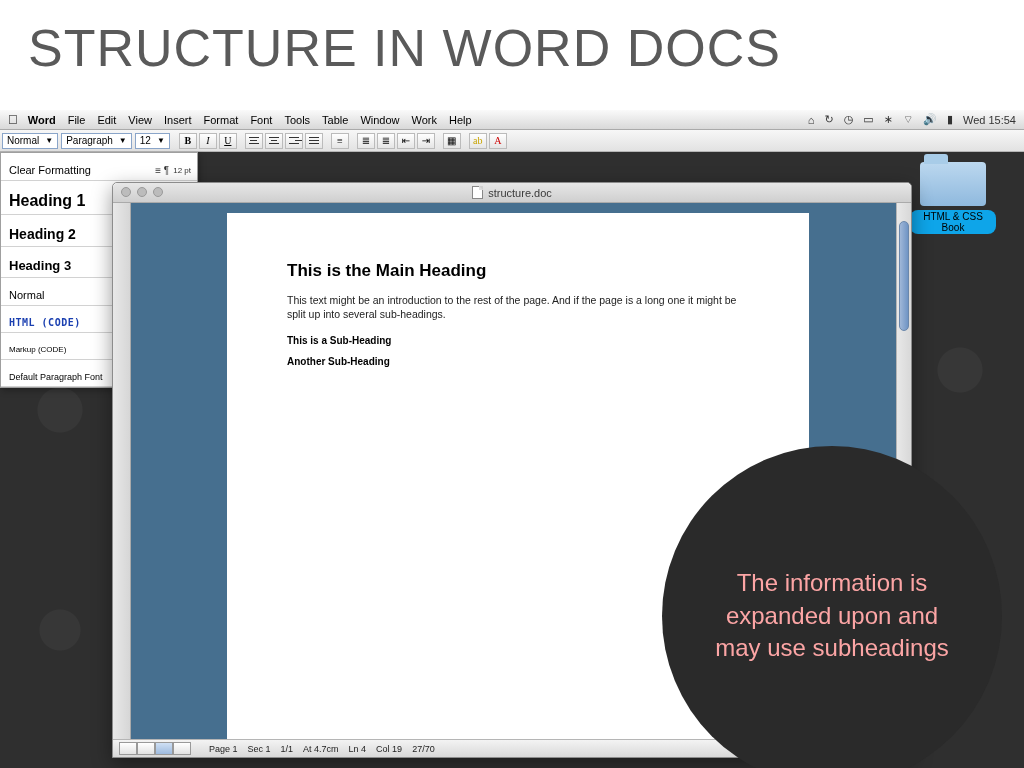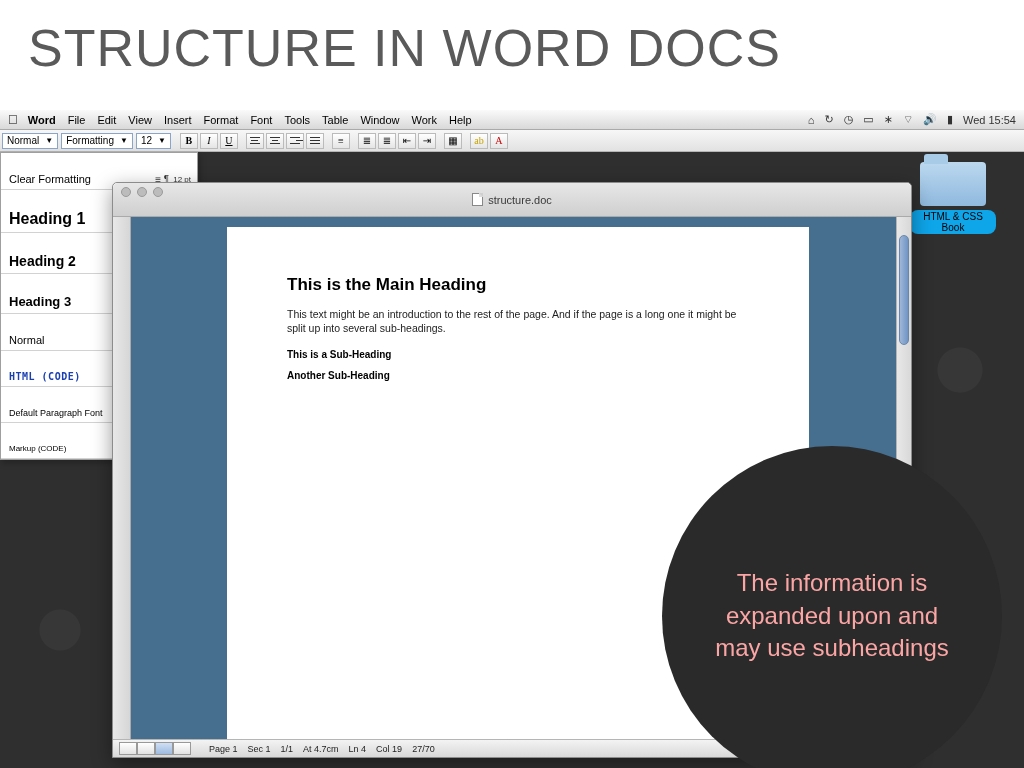--- a/index.html
+++ b/index.html
@@ -30,41 +30,41 @@
   .tb-btn { width:18px; height:16px; border:1px solid #bbb; background:linear-gradient(#fff,#e5e5e5); margin-right:2px; display:flex; align-items:center; justify-content:center; font-size:10px; font-family: "Times New Roman", serif; }
   .tb-sep { width:6px; }
   .tb-btn.bold { font-weight:bold; }
   .tb-btn.ital { font-style:italic; }
   .tb-btn.und { text-decoration:underline; }
   .tb-align { width:18px; height:16px; border:1px solid #bbb; background:linear-gradient(#fff,#e5e5e5); margin-right:2px; display:flex; flex-direction:column; justify-content:center; align-items:center; gap:2px; }
   .tb-align span { display:block; height:1px; background:#333; }
 
   
   .styles-panel { position:absolute; top:42px; left:0; width:198px; background:#fff; border:1px solid #9f9f9f; box-shadow:2px 3px 6px rgba(0,0,0,0.25); font-size:11px; }
-  .style-row { display:flex; align-items:center; justify-content:space-between; border-bottom:1px solid #d2d2d2; padding:20px 6px 4px 8px; min-height:24px; }
+  .style-row { display:flex; align-items:center; justify-content:space-between; border-bottom:1px solid #d2d2d2; padding:11px 6px 4px 8px; min-height:24px; }
   .style-row .label { flex:1; }
   .style-row .meta { display:flex; align-items:center; gap:4px; font-size:8px; color:#333; }
   .style-row .meta .pt { white-space:nowrap; }
   .style-row.h1 .label { font-weight:bold; font-size:16px; }
   .style-row.h2 .label { font-weight:bold; font-size:14px; }
   .style-row.h3 .label { font-weight:bold; font-size:13px; }
   .style-row.code .label { color:#1a3fb0; font-family:monospace; font-size:10px; font-weight:bold; letter-spacing:0.5px; }
   .style-row.markup .label { font-size:8px; }
   .style-row.small .label { font-size:9px; }
   .pilcrow { font-size:10px; }
 
   
   .folder-icon { position:absolute; top:52px; right:28px; width:86px; text-align:center; }
   .folder-shape { width:66px; height:44px; margin:0 auto 4px; background:linear-gradient(#bcd8ef,#8fb9de); border-radius:4px; position:relative; }
   .folder-shape::before { content:""; position:absolute; top:-8px; left:4px; width:24px; height:10px; background:#a8cce8; border-radius:3px 3px 0 0; }
   .folder-label { display:inline-block; background:#0ea5e9; border-radius:8px; padding:1px 6px; font-size:10px; color:#000; }
 
   
   .doc-window { position:absolute; top:72px; left:112px; width:800px; height:576px; background:#fff; border:1px solid #8c8c8c; border-radius:5px 5px 0 0; box-shadow:0 6px 20px rgba(0,0,0,0.4); display:flex; flex-direction:column; }
-  .doc-titlebar { height:34px; background:linear-gradient(#e7e7e7,#cfcfcf); border-bottom:1px solid #aaa; border-radius:5px 5px 0 0; display:flex; align-items:center; justify-content:center; font-size:11px; color:#3a3a3a; position:relative; }
+  .doc-titlebar { height:20px; background:linear-gradient(#e7e7e7,#cfcfcf); border-bottom:1px solid #aaa; border-radius:5px 5px 0 0; display:flex; align-items:center; justify-content:center; font-size:11px; color:#3a3a3a; position:relative; }
   .traffic { position:absolute; left:8px; top:4px; display:flex; gap:6px; }
   .traffic div { width:10px; height:10px; border-radius:50%; background:#bcbcbc; border:1px solid #9a9a9a; }
   .doc-titlebar .doc-icon { width:11px; height:13px; background:#fff; border:1px solid #888; margin-right:5px; position:relative; }
   .doc-titlebar .doc-icon::after { content:""; position:absolute; right:-1px; top:-1px; border-top:4px solid #cfcfcf; border-left:4px solid #ddd; }
 
   .doc-body { flex:1; background:#466f8f; display:flex; justify-content:center; padding-top:10px; overflow:hidden; position:relative; }
   .ruler-left { position:absolute; left:0; top:0; bottom:0; width:18px; background:linear-gradient(90deg,#e8e8e8,#d6d6d6); border-right:1px solid #aaa; }
   .page { width:582px; background:#fff; margin-left:12px; padding:48px 60px 0 60px; font-family: Arial, sans-serif; color:#000; }
   .page h1 { font-size:17px; font-weight:bold; margin-bottom:12px; }
   .page p { font-size:10.5px; line-height:1.35; margin-bottom:14px; color:#222; }
@@ -116,21 +116,21 @@
     <span class="right-icon">▮</span>
     <span class="right-icon">Wed 15:54</span>
   </div>
 
   <div class="word-toolbar">
     <div class="tb-select">
         <span>Normal</span>
         <span class="arrow">▼</span>
       </div>
     <div class="tb-select">
-        <span>Formatting</span>
+        <span>Paragraph</span>
         <span class="arrow">▼</span>
       </div>
     <div class="tb-select">
         <span>12</span>
         <span class="arrow">▼</span>
       </div>
     <div class="tb-sep"></div>
     <div class="tb-btn bold">B</div>
     <div class="tb-btn ital">I</div>
     <div class="tb-btn und">U</div>
@@ -204,31 +204,31 @@
           <span class="pilcrow">≡ ¶</span>
           <span class="pt">12 pt</span>
         </span>
     </div>
     <div class="style-row code">
       <span class="label">HTML (CODE)</span>
       <span class="meta">
           <span class="pilcrow">≡ a</span>
         </span>
     </div>
+    <div class="style-row markup">
+      <span class="label">Markup (CODE)</span>
+      <span class="meta">
+          <span class="pilcrow">≡ ¶</span>
+          <span class="pt">8 pt</span>
+        </span>
+    </div>
     <div class="style-row small">
       <span class="label">Default Paragraph Font</span>
       <span class="meta">
           <span class="pilcrow">≡ a</span>
-        </span>
-    </div>
-    <div class="style-row markup">
-      <span class="label">Markup (CODE)</span>
-      <span class="meta">
-          <span class="pilcrow">≡ ¶</span>
-          <span class="pt">8 pt</span>
         </span>
     </div>
   </div>
 
   <div class="folder-icon">
     <div class="folder-shape"></div>
     <span class="folder-label">HTML &amp; CSS Book</span>
   </div>
 
   <div class="doc-window">

